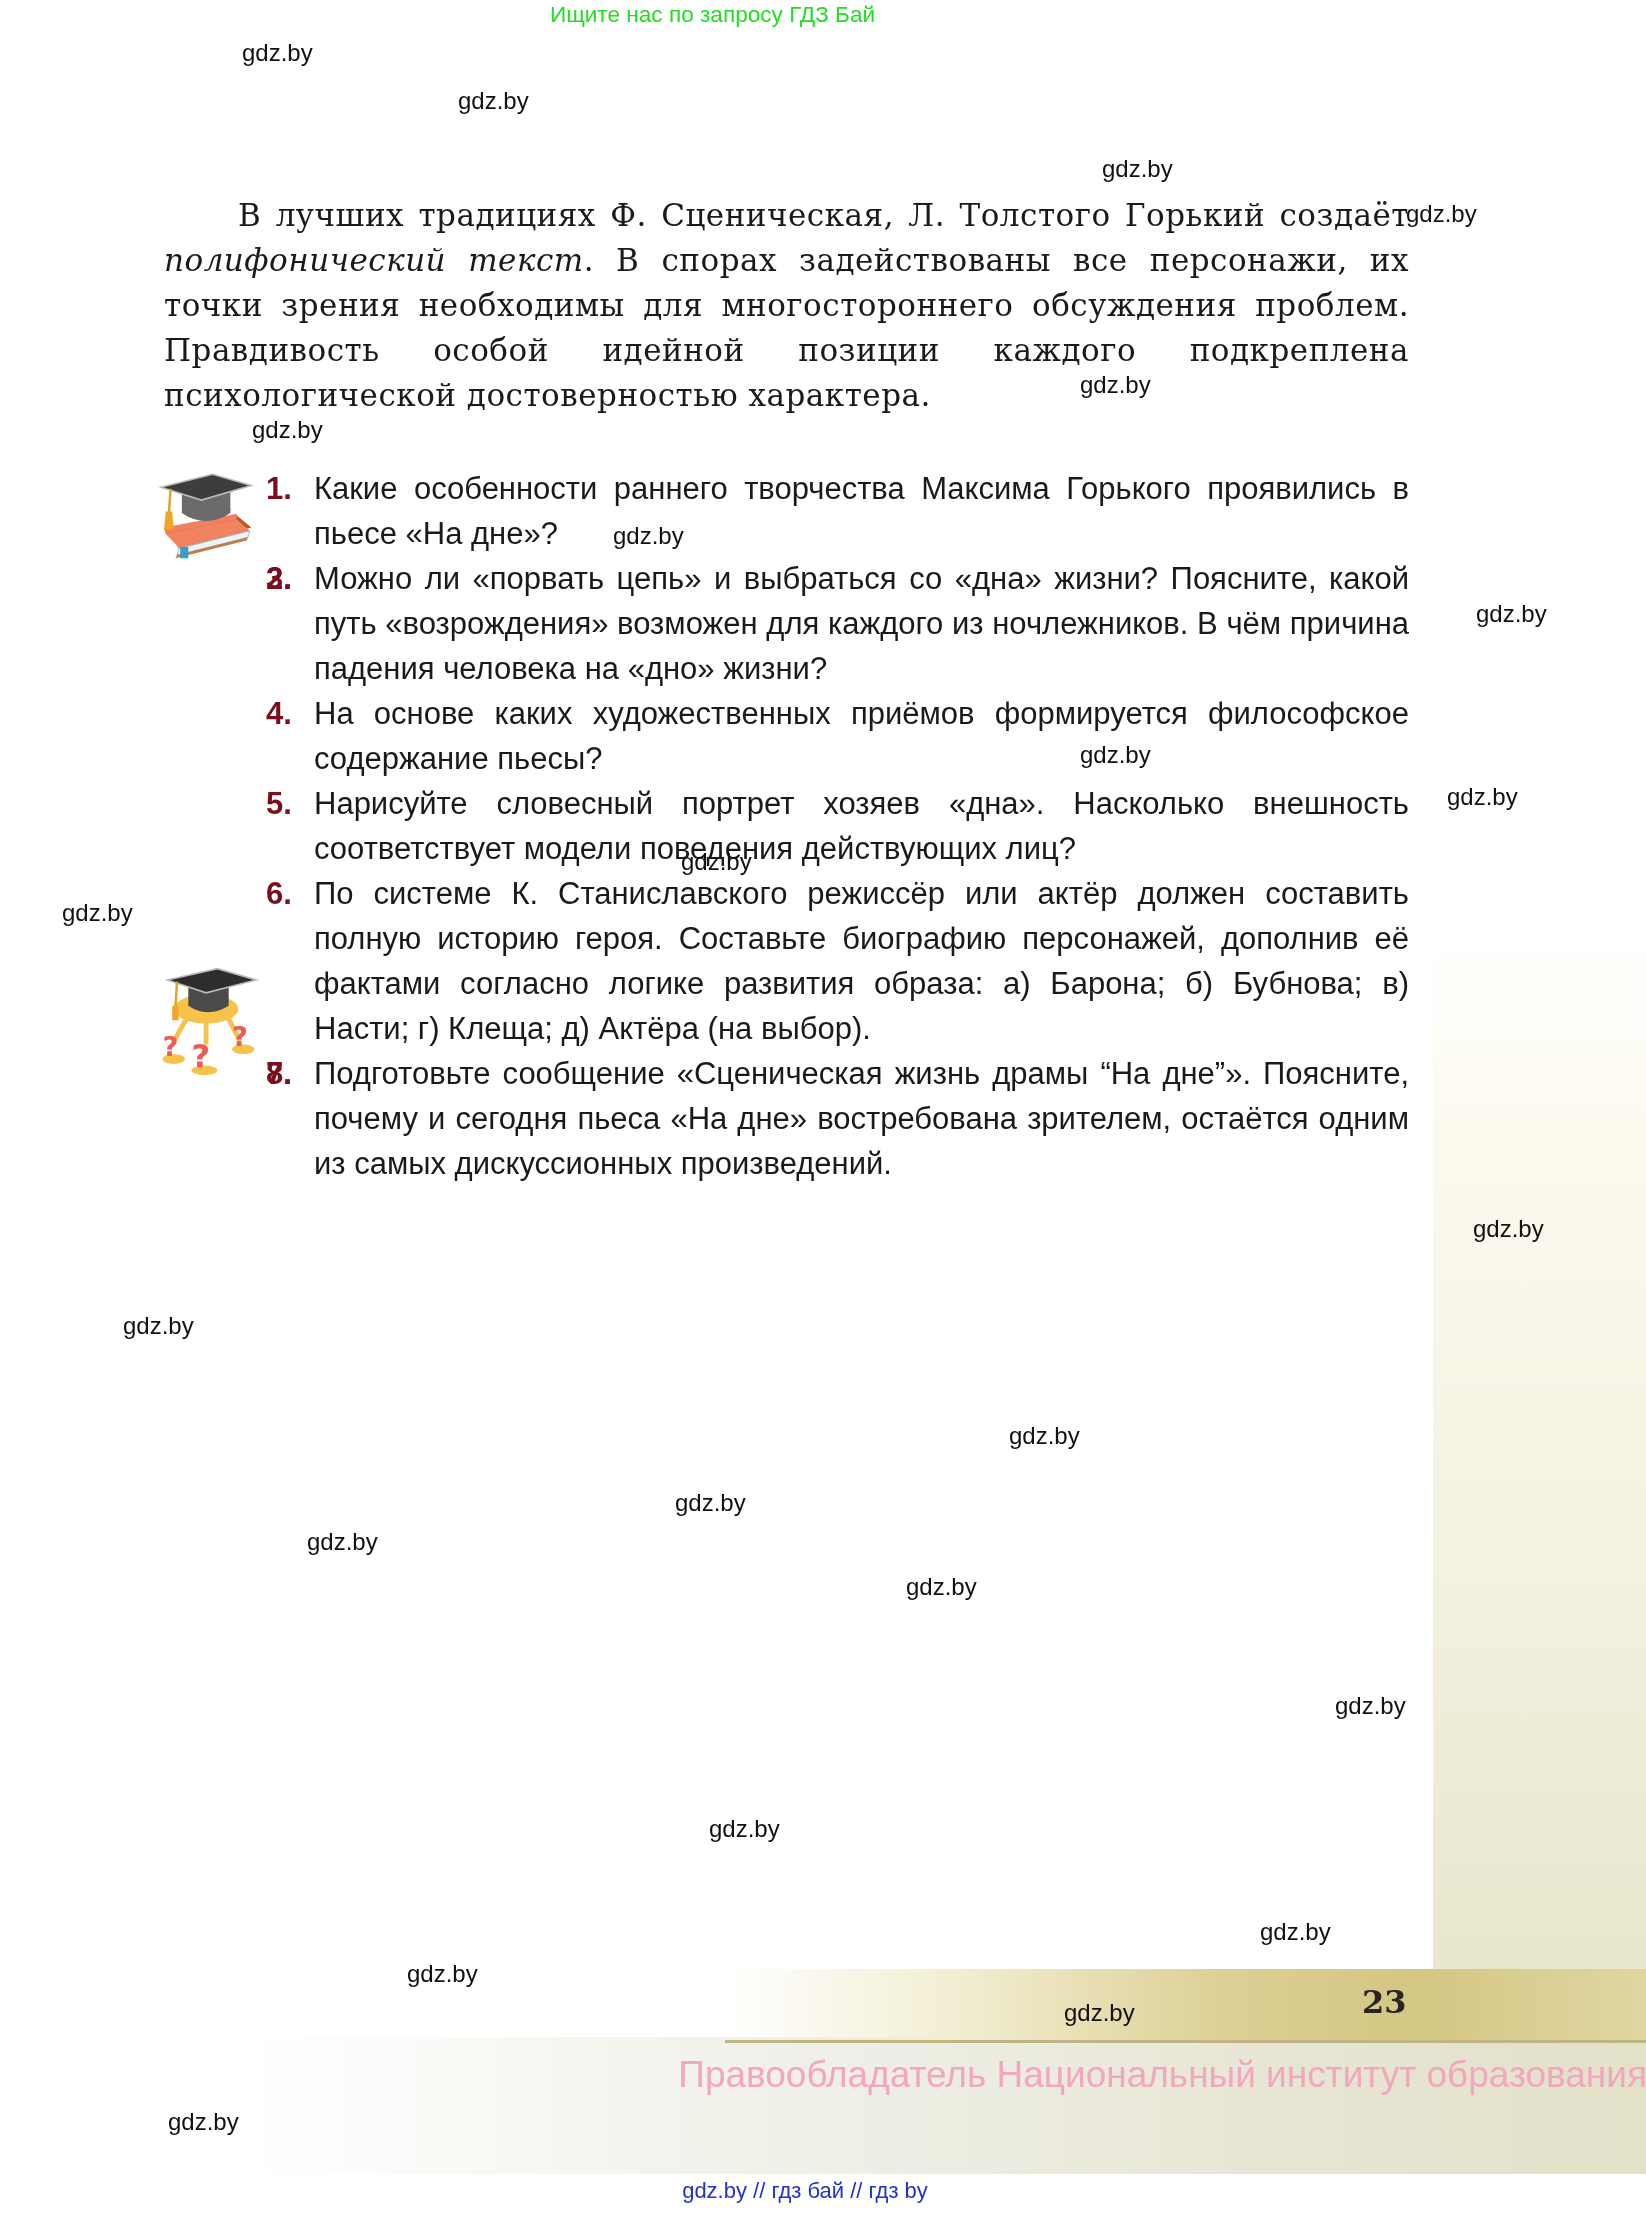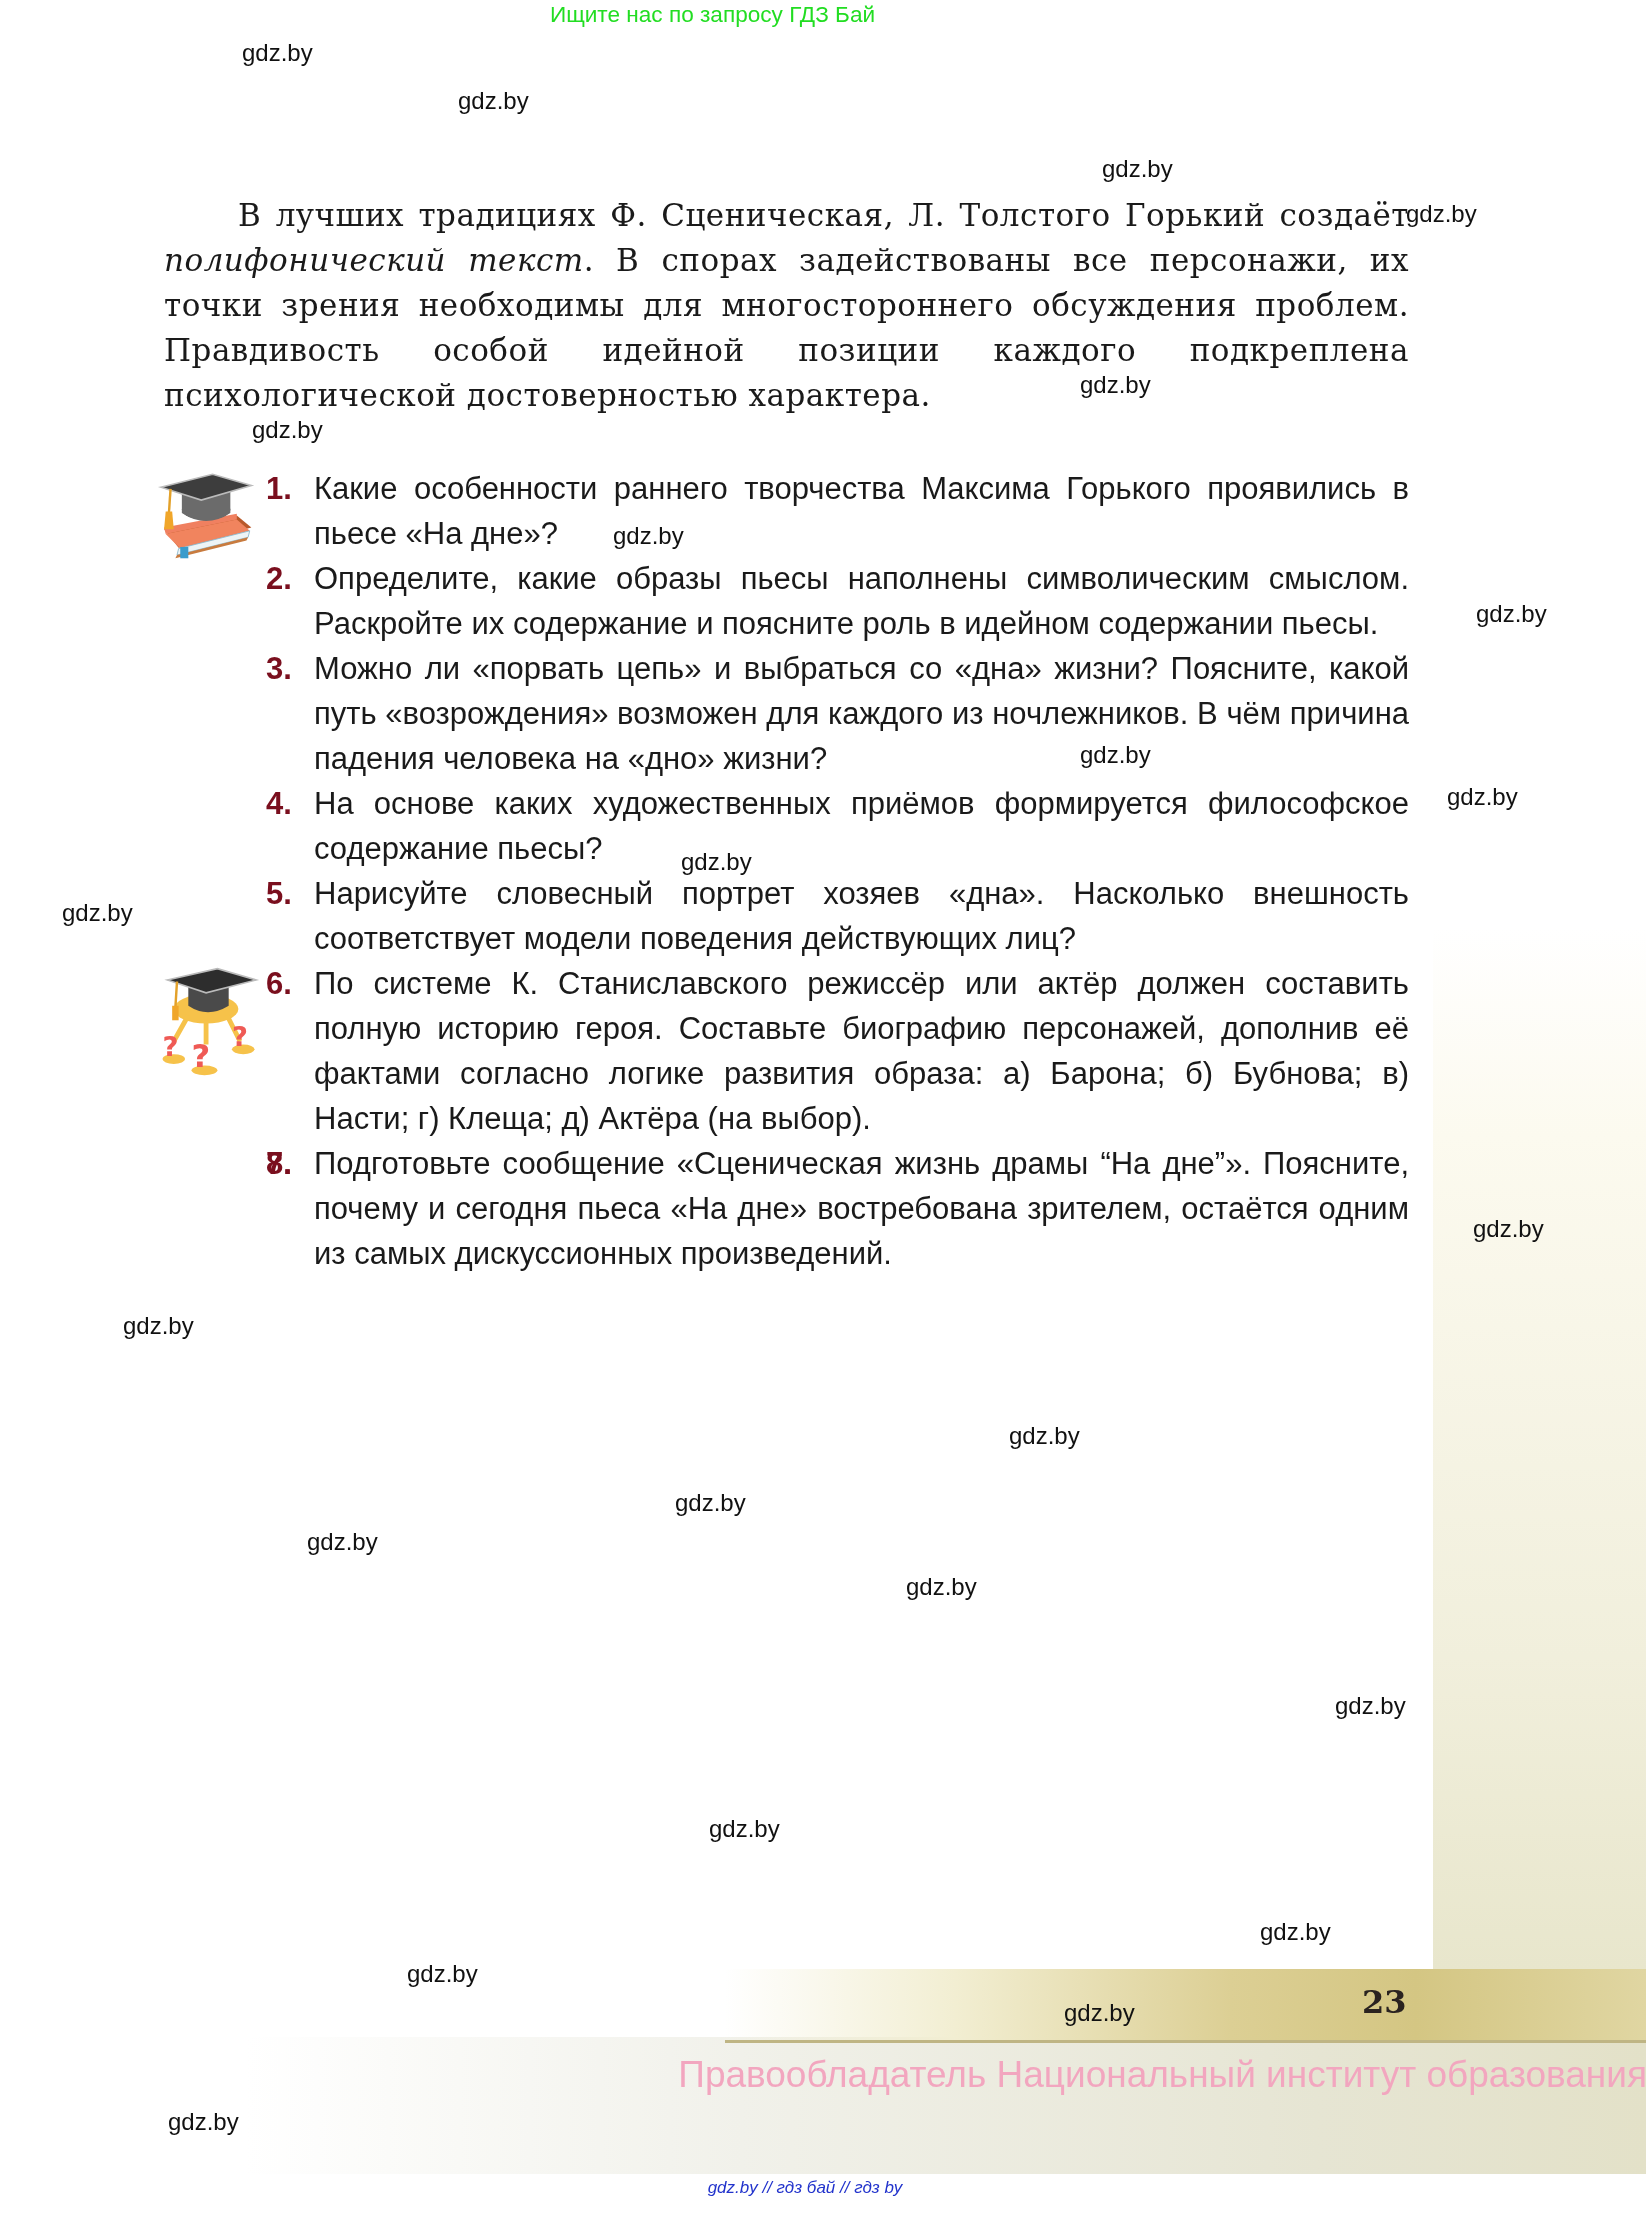--- a/index.html
+++ b/index.html
@@ -39,21 +39,21 @@
   .questions { position:absolute; left:266px; top:466px; width:1143px; }
   .q { position:relative; padding-left:48px; font-size:31px; line-height:45px; color:#1a1a1a; text-align:justify; }
   .q .num { position:absolute; left:0; top:0; color:#7a0f1e; font-weight:bold; }
   .icon { position:absolute; }
   .copyright {
     position:absolute; top:2054px; left:0; width:1647px; text-align:right;
     font-size:37px; color:#f2a6bf;
   }
   .footer-links {
     position:absolute; top:2178px; left:0; width:1610px; text-align:center;
-    font-size:17px; color:#2233cc;font-style:italic;
+    font-size:22px; color:#2233cc;
   }
 </style>
 </head>
 <body>
 
 <div class="right-panel"></div>
 <div class="bottom-panel"></div>
 <div class="page-bar"></div>
 <div class="page-number">23</div>
 
@@ -91,21 +91,21 @@
     <text x="94" y="98" font-family="DejaVu Sans, sans-serif" font-weight="bold" font-size="34" fill="#ef5a55">?</text>
     <path d="M40 22 L40 48 Q64 64 90 48 L90 22 Z" fill="#4a4a4a"></path>
     <polygon points="14,16 76,2 124,16 62,32" fill="#2d2d2d" stroke="#bbb" stroke-width="2"></polygon>
     <line x1="26" y1="18" x2="24" y2="50" stroke="#e3a12a" stroke-width="3"></line>
     <polygon points="20,48 28,48 28,66 20,66" fill="#f0a62a"></polygon>
   </svg>
 </div>
 
 <div class="questions">
   <div class="q"><span class="num">1.</span><span>Какие особенности раннего творчества Максима Горького проявились в пьесе «На дне»?</span></div>
-  <div class="q"><span class="num">2.</span><span>Определите, какие образы пьесы наполнены символическим смыслом. Раскройте их содержание и поясните роль в идейном содержании пьесы.</span></div>
+  <div class="q"><span class="num">2.</span></div>
   <div class="q"><span class="num">3.</span><span>Можно ли «порвать цепь» и выбраться со «дна» жизни? Поясните, какой путь «возрождения» возможен для каждого из ночлежников. В чём причина падения человека на «дно» жизни?</span></div>
   <div class="q"><span class="num">4.</span><span>На основе каких художественных приёмов формируется философское содержание пьесы?</span></div>
   <div class="q"><span class="num">5.</span><span>Нарисуйте словесный портрет хозяев «дна». Насколько внешность соответствует модели поведения действующих лиц?</span></div>
   <div class="q"><span class="num">6.</span><span>По системе К. Станиславского режиссёр или актёр должен составить полную историю героя. Составьте биографию персонажей, дополнив её фактами согласно логике развития образа: а) Барона; б) Бубнова; в) Насти; г) Клеща; д) Актёра (на выбор).</span></div>
   <div class="q"><span class="num">7.</span></div>
   <div class="q"><span class="num">8.</span><span>Подготовьте сообщение «Сценическая жизнь драмы “На дне”». Поясните, почему и сегодня пьеса «На дне» востребована зрителем, остаётся одним из самых дискуссионных произведений.</span></div>
 </div>
 
 <div class="wm" style="left:242px; top:39px;">gdz.by</div>
 <div class="wm" style="left:458px; top:87px;">gdz.by</div>

